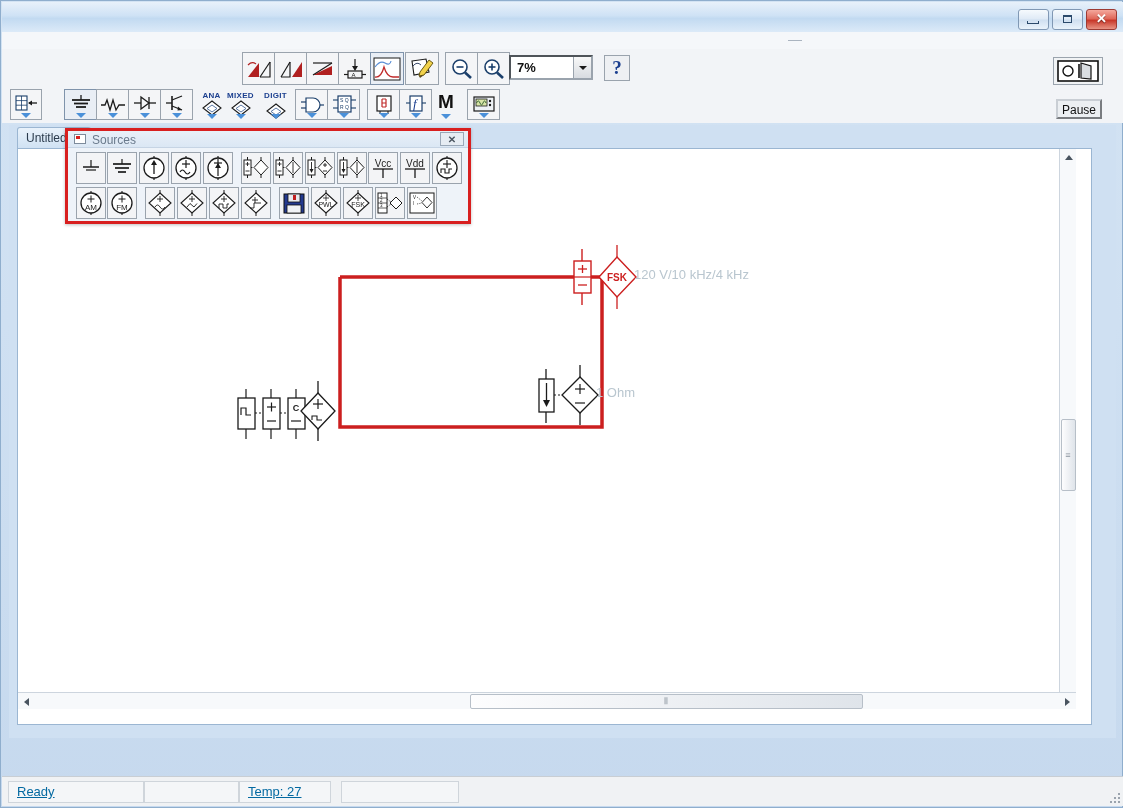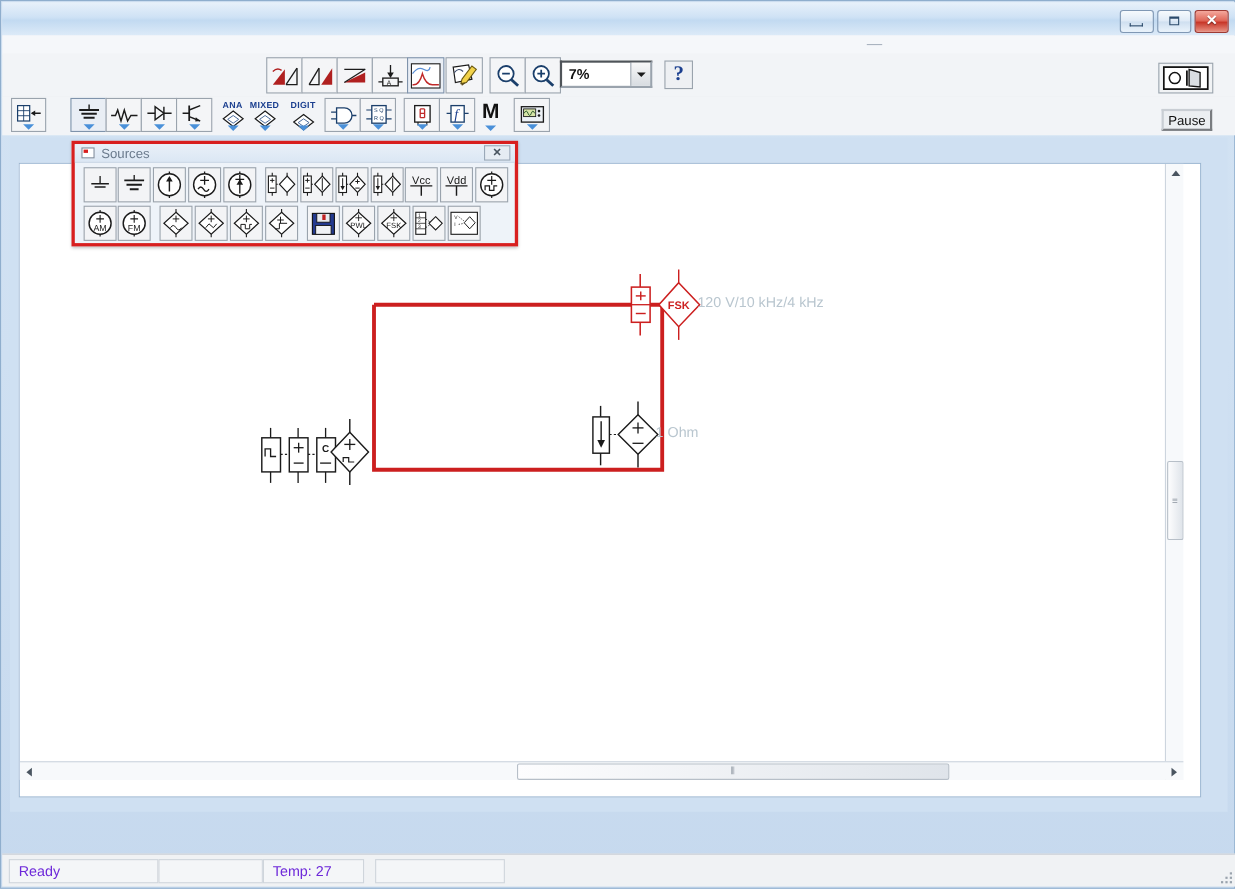--- a/index.html
+++ b/index.html
@@ -197,22 +197,23 @@
   }
 
   
   .statusbar{
     position:absolute;left:1px;bottom:1px;width:1121px;height:30px;
     background:#f0f2f4;border-top:1px solid #c8ced4;box-sizing:border-box;
   }
   .sbcell{
     position:absolute;top:4px;height:22px;
     border:1px solid #cfd5db;background:#f4f6f8;box-sizing:border-box;
-    font:13px "Liberation Sans",sans-serif;color:#6d28d9;
+    font:13px "Liberation Sans",sans-serif;color:#0369a1;
     padding:2px 0 0 8px;
+    text-decoration:underline;
   }
   .gripper{
     position:absolute;right:3px;bottom:3px;width:12px;height:12px;
   }
   .gripper i{position:absolute;width:2px;height:2px;background:#9aa3ad;}
 </style>
 </head>
 <body>
 
 <div id="app">
@@ -466,20 +467,25 @@
           <polygon points="24,3 34,6 34,19 24,18" fill="#d9dde1" stroke="#111" stroke-width="1.2"></polygon>
         </svg>
       </div>
       <div class="pausebtn" style="left:1054px;top:11px;width:46px;height:20px;">
         <span>Pause</span>
       </div>
     </div>
 
     <div class="mdi">
 
+      <div class="doc-tabstrip">
+        <div class="doc-tab">
+          <span>Untitled</span>
+        </div>
+      </div>
 
       <div class="doc-body">
         <div class="canvas">
 
           <svg class="sch" width="1058" height="560" viewBox="0 0 1058 560">
 
             <polyline points="322,128 584,128 584,278 322,278 322,128" fill="none" stroke="#cc1f1f" stroke-width="3.5"></polyline>
 
             <line x1="564" y1="100" x2="564" y2="112" stroke="#cc1f1f" stroke-width="1.4"></line>
 

